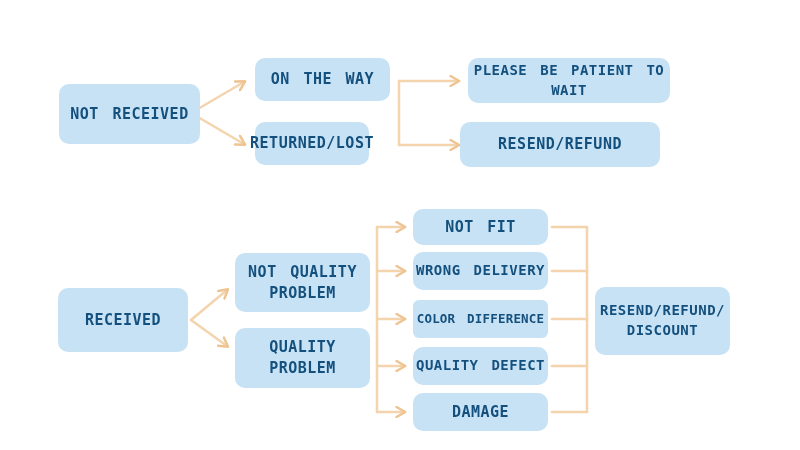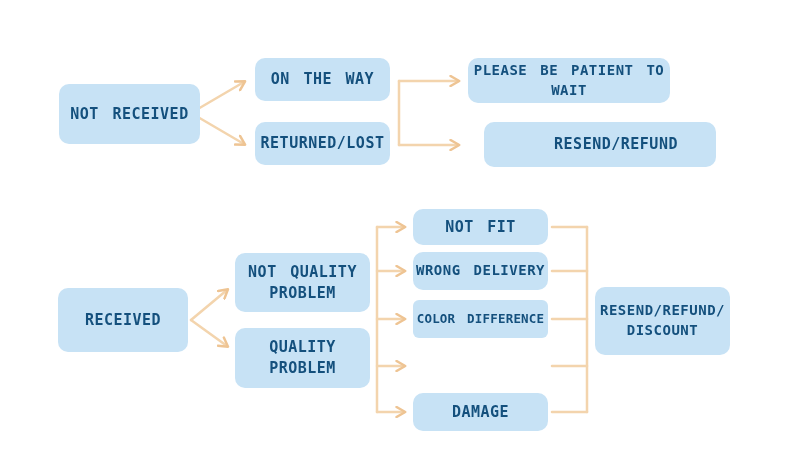--- a/index.html
+++ b/index.html
@@ -66,39 +66,40 @@
       <line x1="552" y1="366" x2="587" y2="366"></line>
       <line x1="552" y1="412" x2="587" y2="412"></line>
       <path d="M587,227 L587,412"></path>
     </g>
   </svg>
 
   <div class="node fs15" style="left:59px;top:84px;width:141px;height:60px;">NOT RECEIVED</div>
 
   <div class="node fs15" style="left:255px;top:58px;width:135px;height:43px;">ON THE WAY</div>
 
-  <div class="node fs15" style="left:255px;top:122px;width:135px;height:43px;">RETURNED/LOST</div>
+  <div class="node fs15" style="left:255px;top:122px;width:114px;height:43px;">RETURNED/LOST</div>
 
   <div class="node fs14" style="left:468px;top:58px;width:202px;height:45px;">PLEASE BE PATIENT TO WAIT</div>
 
-  <div class="node fs15" style="left:484px;top:122px;width:200px;height:45px;padding-left:32px;">RESEND/REFUND</div>
+  <div class="node fs15" style="left:460px;top:122px;width:200px;height:45px;">RESEND/REFUND</div>
 
   <div class="node fs15" style="left:58px;top:288px;width:130px;height:64px;border-radius:10px;">RECEIVED</div>
 
   <div class="node fs15" style="left:235px;top:253px;width:135px;height:59px;">NOT QUALITY
 PROBLEM</div>
 
   <div class="node fs15" style="left:235px;top:328px;width:135px;height:60px;">QUALITY
 PROBLEM</div>
 
   <div class="node fs15" style="left:413px;top:209px;width:135px;height:36px;">NOT FIT</div>
 
   <div class="node fs14" style="left:413px;top:252px;width:135px;height:38px;">WRONG DELIVERY</div>
 
   <div class="node fs13" style="left:413px;top:300px;width:135px;height:38px;border-radius:6px;">COLOR DIFFERENCE</div>
 
+  <div class="node fs14" style="left:413px;top:347px;width:135px;height:38px;">QUALITY DEFECT</div>
 
   <div class="node fs15" style="left:413px;top:393px;width:135px;height:38px;">DAMAGE</div>
 
   <div class="node fs14" style="left:595px;top:287px;width:135px;height:68px;">RESEND/REFUND/
 DISCOUNT</div>
 
 </div>
 
 </body></html>

